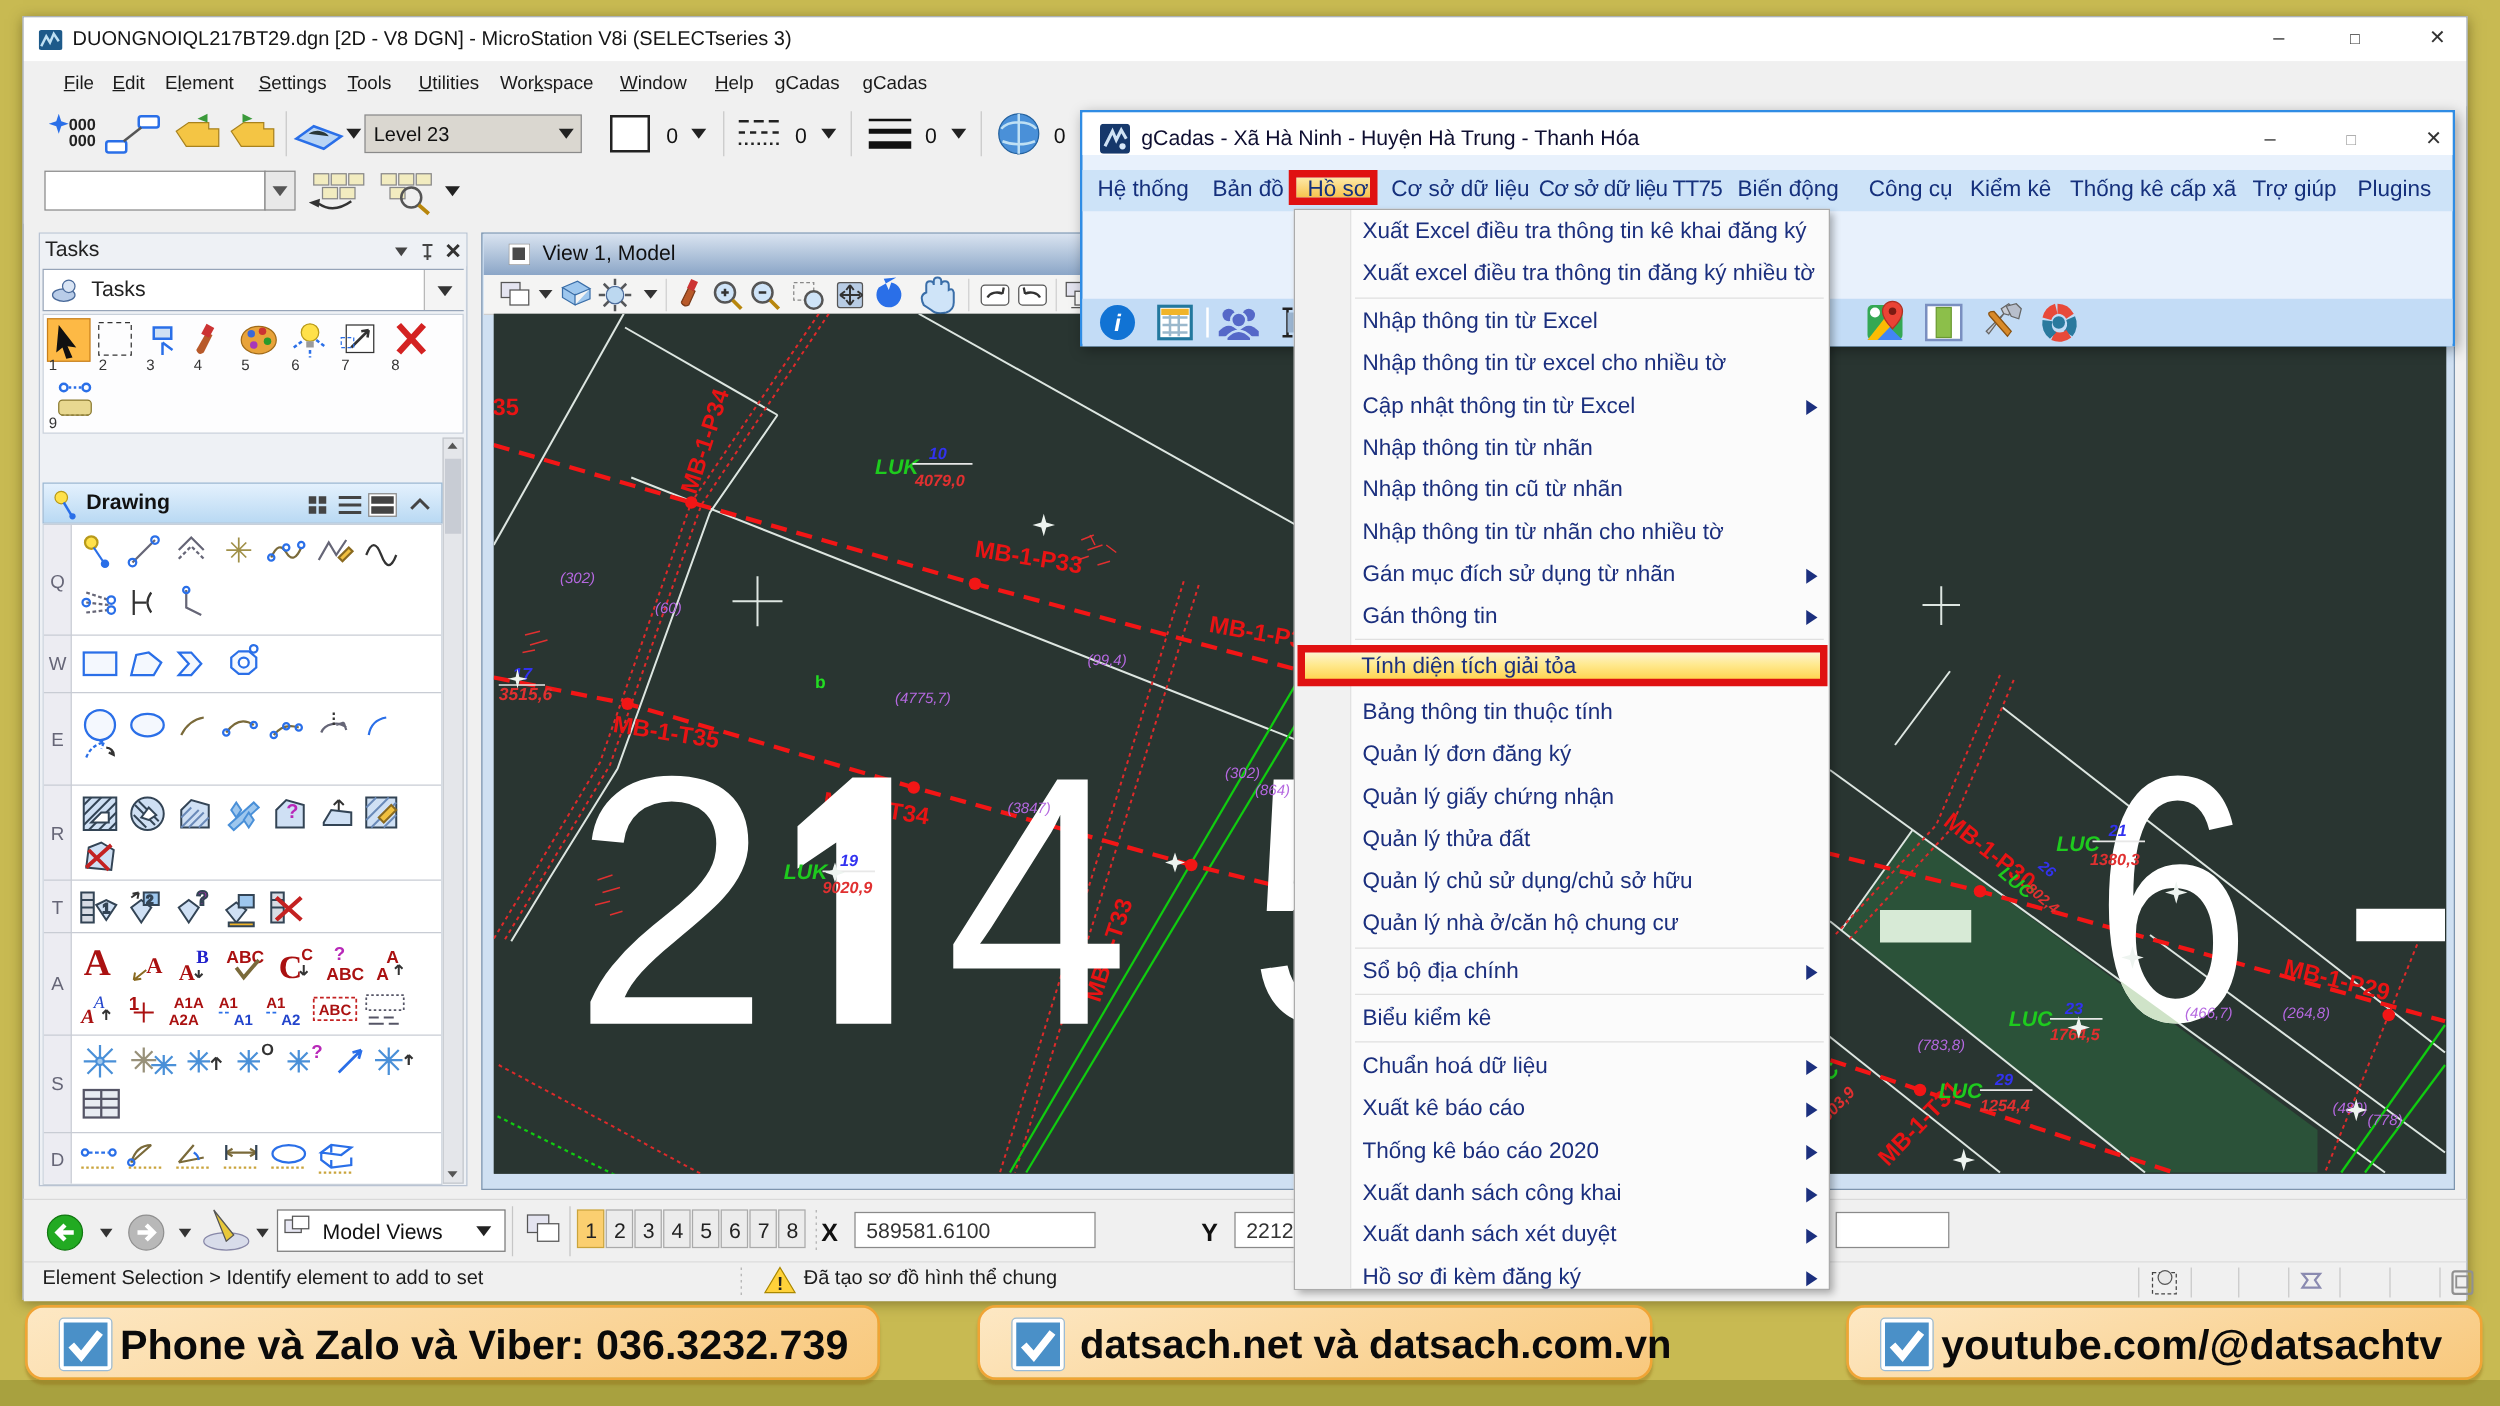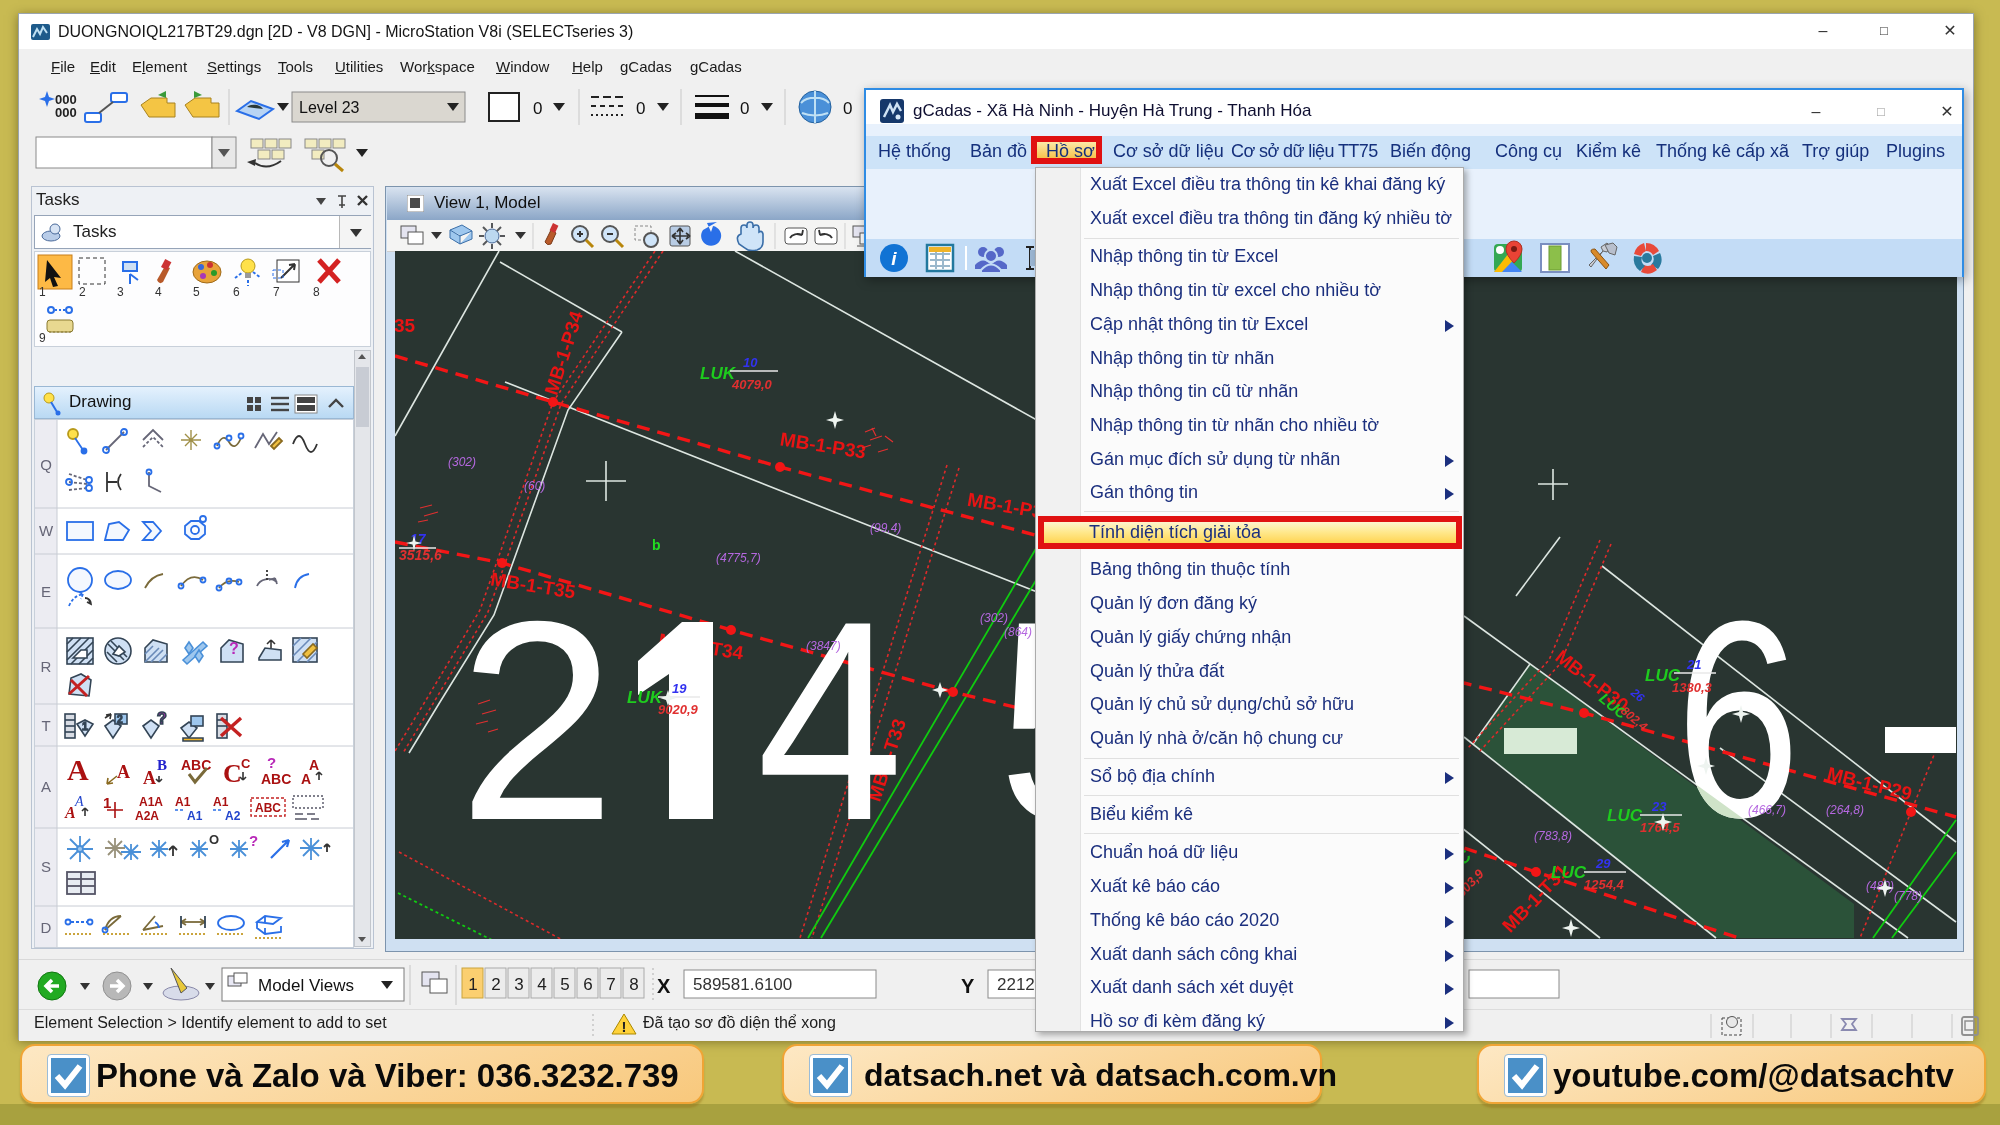--- a/index.html
+++ b/index.html
@@ -218,21 +218,21 @@
           <rect x="1" y="16" width="13" height="60" fill="#c8ccd4"></rect>
           <path d="M3,586 l4,5 l4,-5 z" fill="#555"></path>
         </svg>
     </div>
     <div class="abs" style="left:2px;top:199px;width:320px;height:33px;background:linear-gradient(#e4f1fd,#b9d9f3);border:1px solid #9ab8d4">
       <svg class="abs" style="left:6px;top:5px" width="22" height="24">
           <circle cx="8" cy="6" r="5" fill="#ffe14a" stroke="#b89a1a"></circle>
           <line x1="10" y1="10" x2="16" y2="20" stroke="#2a6fe8" stroke-width="2"></line>
           <circle cx="17" cy="21" r="2.5" fill="#2a6fe8"></circle>
         </svg>
-      <span class="abs" style="left:34px;top:5px;font-size:17px;font-weight:normal;color:#111">Drawing</span>
+      <span class="abs" style="left:34px;top:5px;font-size:17px;font-weight:bold;color:#111">Drawing</span>
       <svg class="abs" style="left:210px;top:6px" width="104" height="22">
         <g fill="#444">
             <rect x="2" y="4" width="6" height="6"></rect>
             <rect x="10" y="4" width="6" height="6"></rect>
             <rect x="2" y="12" width="6" height="6"></rect>
             <rect x="10" y="12" width="6" height="6"></rect>
           </g>
         <g stroke="#444" stroke-width="2.4">
             <line x1="26" y1="5" x2="44" y2="5"></line>
             <line x1="26" y1="11" x2="44" y2="11"></line>
@@ -596,21 +596,21 @@
       <text x="978" y="30" font-size="17" fill="#333">2212337.4118</text>
       <rect x="1450" y="10" width="90" height="28" fill="#fff" stroke="#8a8a8a"></rect>
     </svg>
   </div>
   <div class="abs" id="statusbar">
     <span class="abs" style="left:15px;top:4px">Element Selection &gt; Identify element to add to set</span>
     <svg class="abs" style="left:592px;top:2px" width="26" height="24">
         <path d="M13 2 L25 22 L1 22 Z" fill="#ffd23a" stroke="#aa8800"></path>
         <text x="13" y="20" font-size="15" font-weight="bold" text-anchor="middle" fill="#222">!</text>
       </svg>
-    <span class="abs" style="left:624px;top:4px">Đã tạo sơ đồ diện thể xong</span>
+    <span class="abs" style="left:624px;top:4px">Đã tạo sơ đồ hình thể chung</span>
     <svg class="abs" style="left:570px;top:2px" width="8" height="26">
         <line x1="4" y1="2" x2="4" y2="24" stroke="#b0b0b0" stroke-dasharray="2 3"></line>
       </svg>
     <svg class="abs" style="left:1650px;top:0px" width="310" height="32">
       <g stroke="#c8c8c8">
           <line x1="42" y1="4" x2="42" y2="28"></line>
           <line x1="84" y1="4" x2="84" y2="28"></line>
           <line x1="122" y1="4" x2="122" y2="28"></line>
           <line x1="162" y1="4" x2="162" y2="28"></line>
           <line x1="203" y1="4" x2="203" y2="28"></line>

